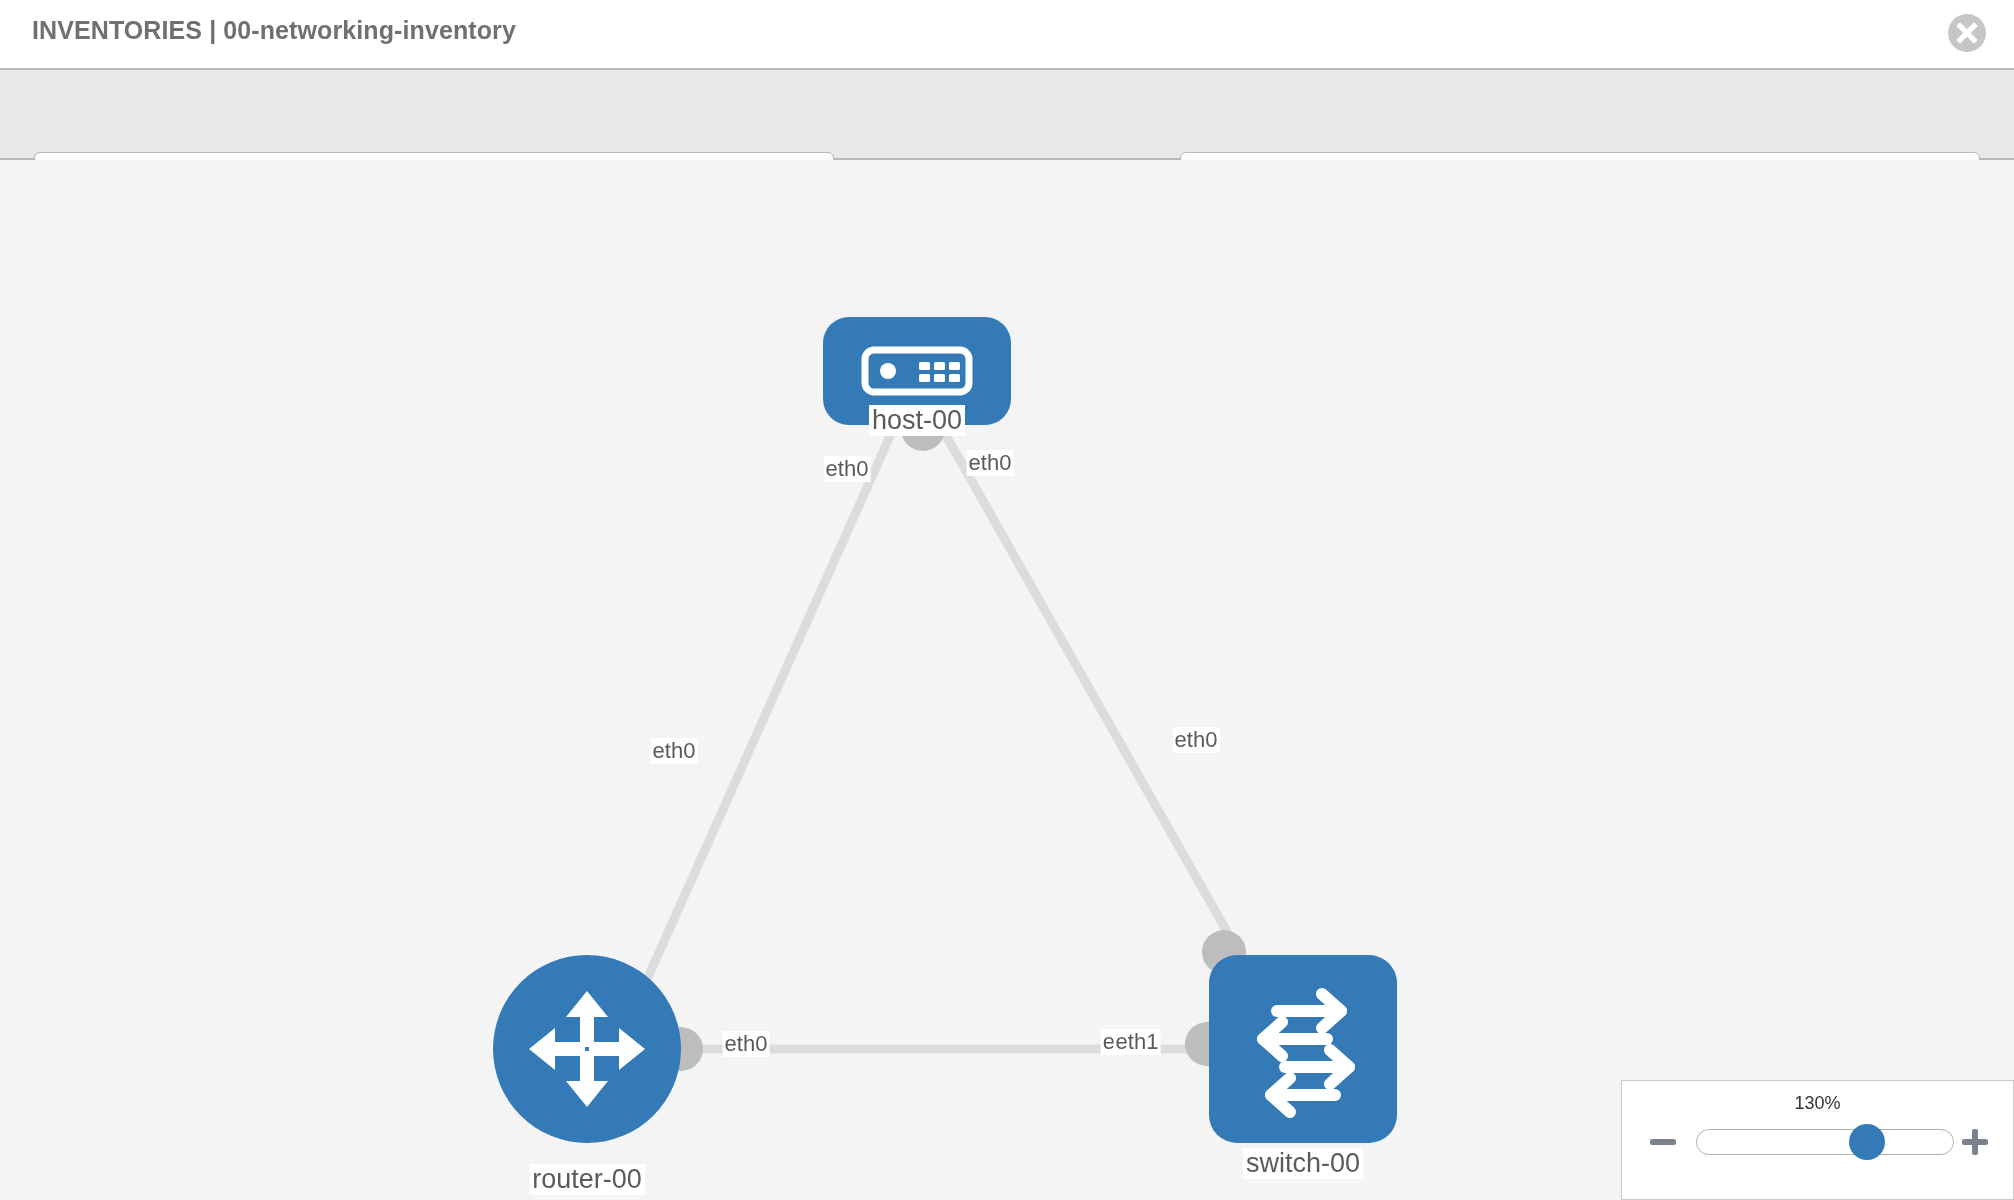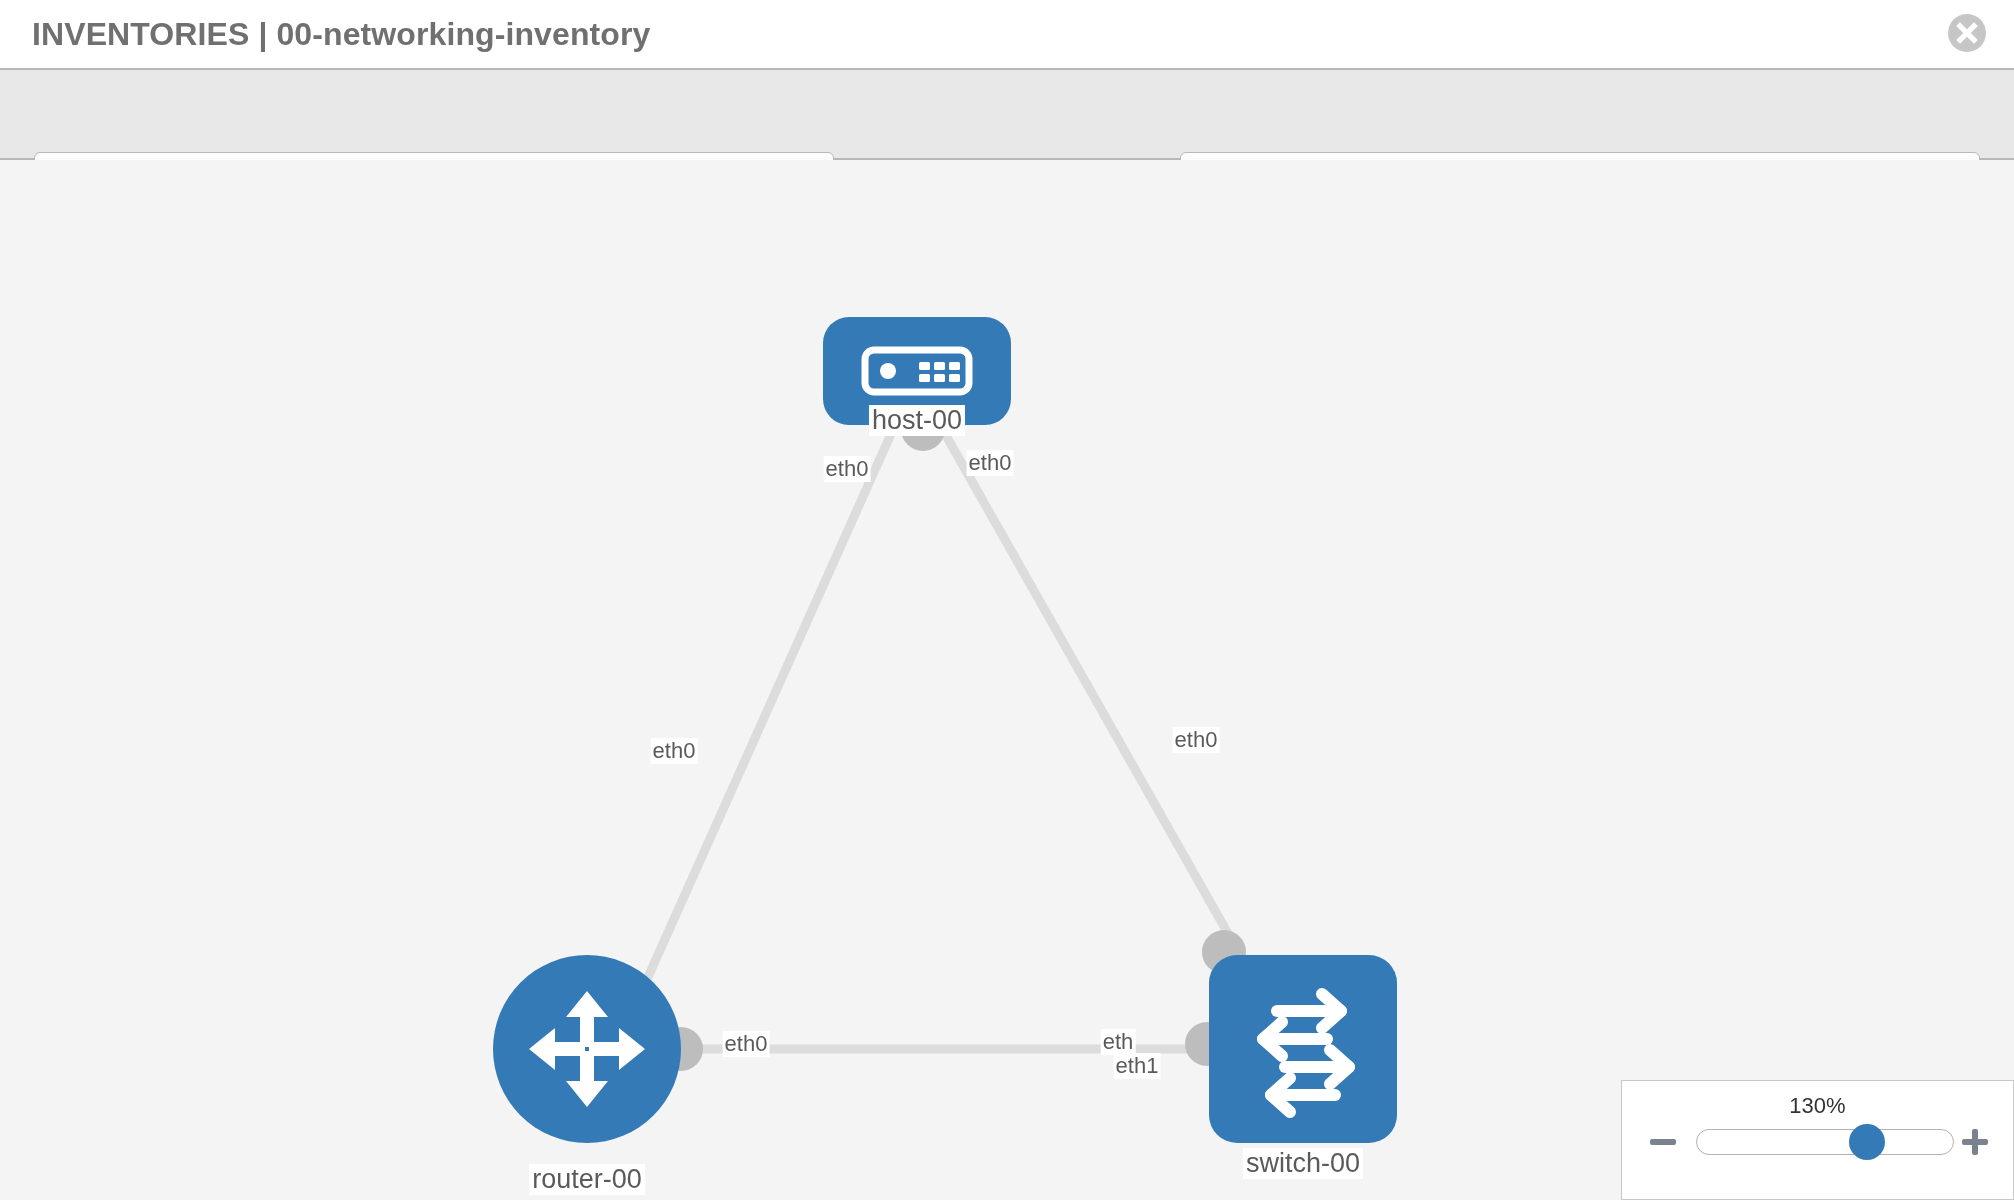--- a/index.html
+++ b/index.html
@@ -26,21 +26,21 @@
     width: 2014px;
     height: 70px;
     background: #ffffff;
     border-bottom: 2px solid #b7b7b7;
   }
 
   .page-title {
     position: absolute;
     left: 32px;
     top: 16px;
-    font-size: 32px;
+    font-size: 25px;
     font-weight: bold;
     color: #707070;
     letter-spacing: 0.1px;
     white-space: nowrap;
   }
 
   .close-btn {
     position: absolute;
     right: 28px;
     top: 14px;
@@ -180,21 +180,21 @@
     width: 393px;
     height: 120px;
     background: #ffffff;
     border: 1px solid #c9c9c9;
   }
   .zoom-value {
     position: absolute;
     top: 12px;
     left: 0; right: 0;
     text-align: center;
-    font-size: 22px;
+    font-size: 18px;
     color: #333333;
   }
   .zoom-minus, .zoom-plus {
     position: absolute;
     top: 44px;
     width: 34px; height: 34px;
     cursor: pointer;
   }
   .zoom-minus { left: 24px; }
   .zoom-plus  { left: 336px; }
@@ -337,21 +337,21 @@
       </div>
       <div class="node-label" id="label-switch">switch-00</div>
     </div>
 
     <div class="edge-label" style="left:847px; top:309px;">eth0</div>
     <div class="edge-label" style="left:990px; top:303px;">eth0</div>
     <div class="edge-label" style="left:674px; top:591px;">eth0</div>
     <div class="edge-label" style="left:1196px; top:580px;">eth0</div>
     <div class="edge-label" style="left:746px; top:884px;">eth0</div>
     <div class="edge-label" style="left:1118px; top:882px;">eth</div>
-    <div class="edge-label" style="left:1137px; top:906px;">eth1</div>
+    <div class="edge-label" style="left:1137px; top:882px;">eth1</div>
 
   </div>
 
   <div class="zoom-panel">
     <div class="zoom-value">130%</div>
 
     <div class="zoom-minus">
       <svg viewBox="0 0 34 34" aria-hidden="true">
         <rect x="4" y="14" width="26" height="6" rx="2" fill="#7a8290"></rect>
       </svg>

